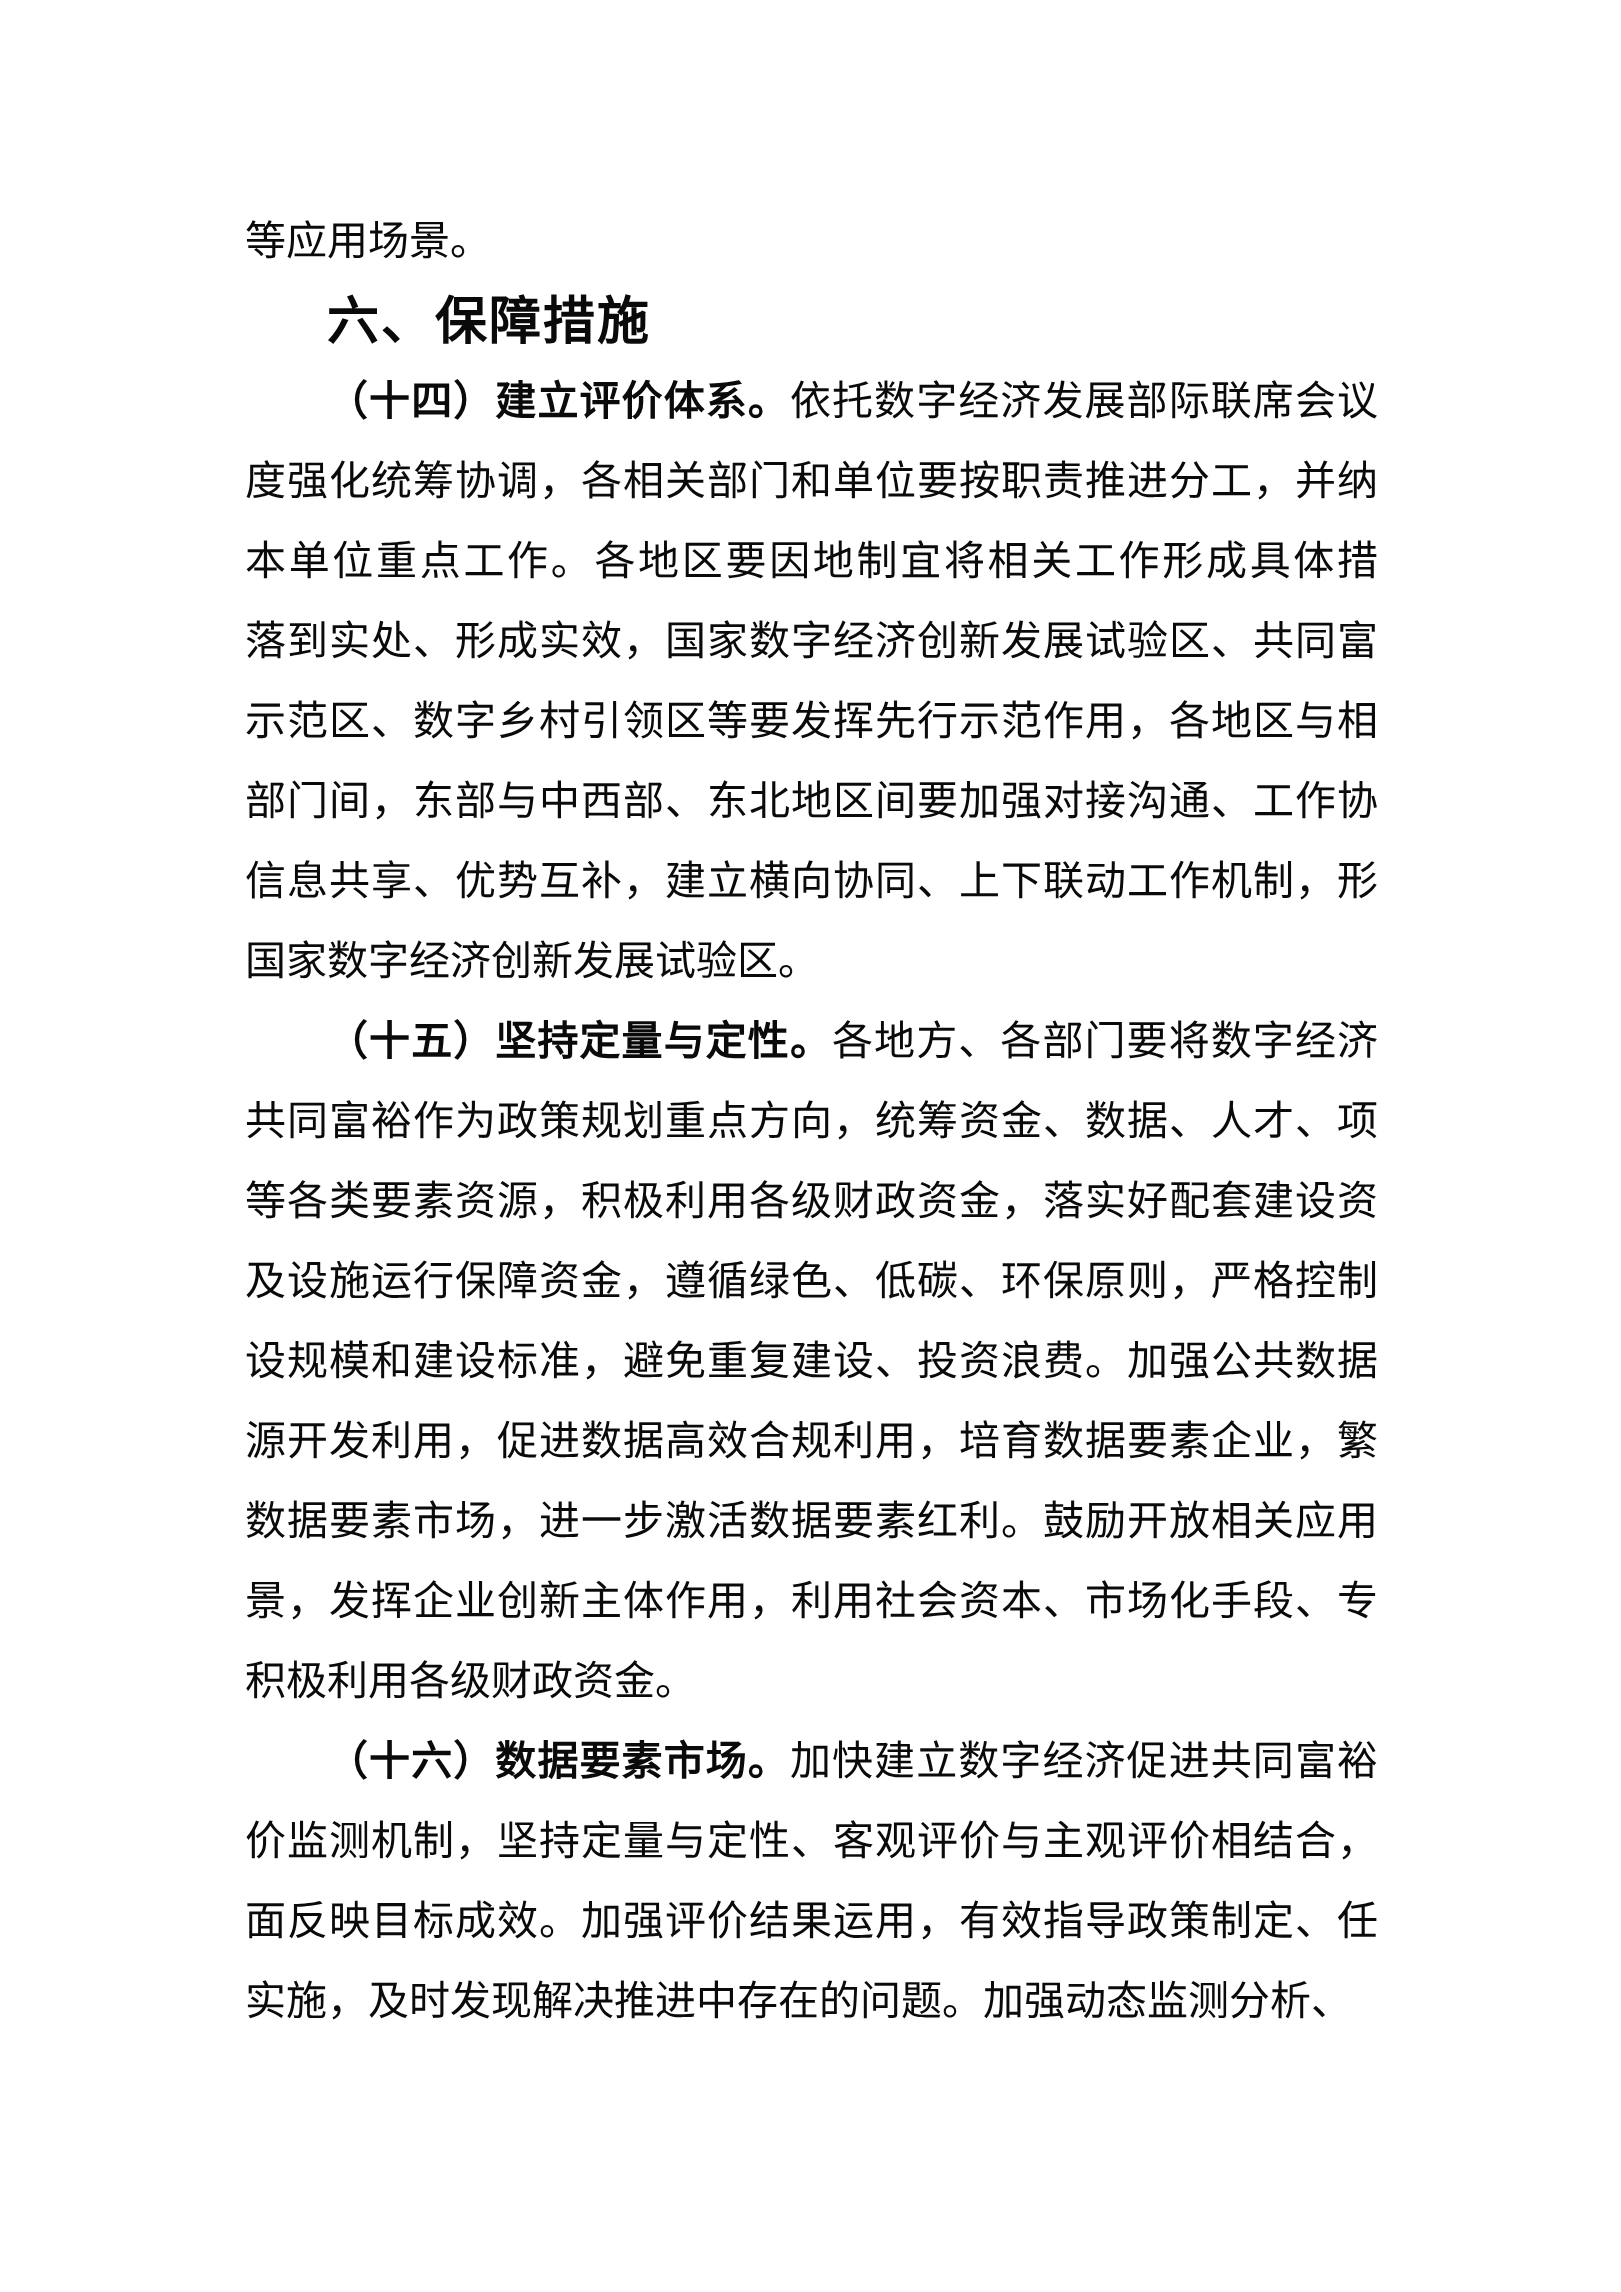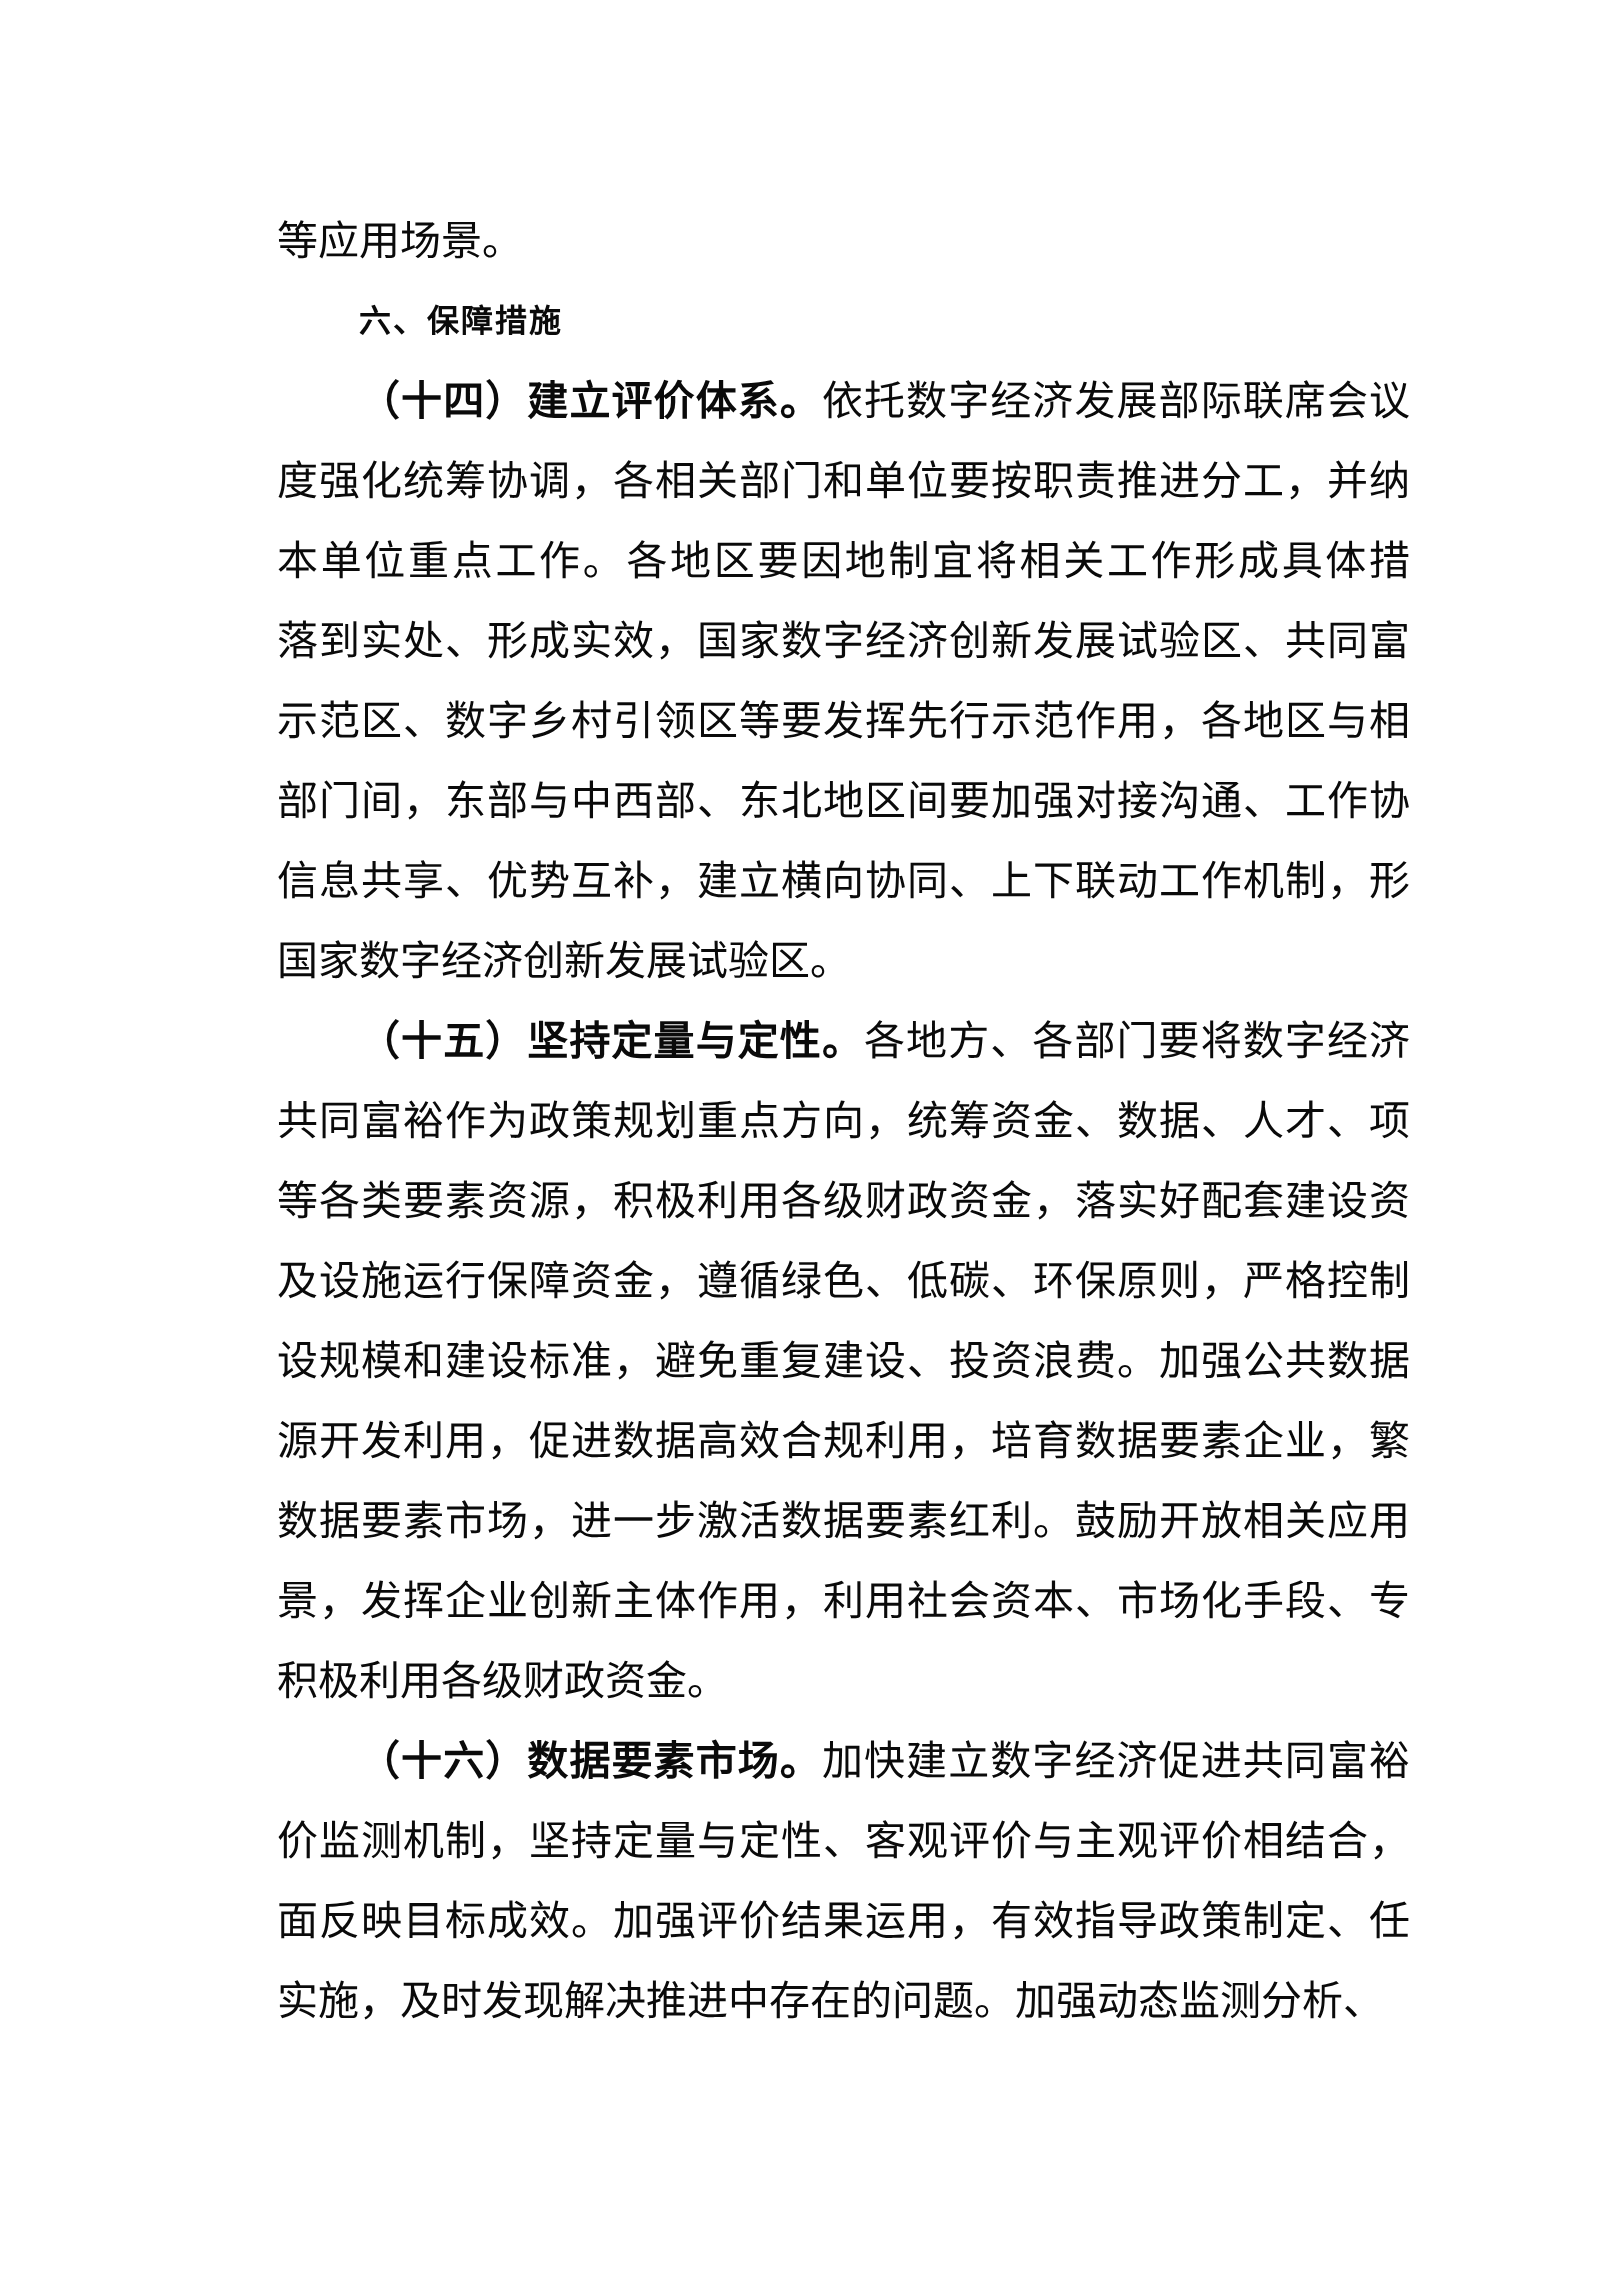--- a/index.html
+++ b/index.html
@@ -17,41 +17,40 @@
     font-family: "Liberation Serif", "DejaVu Serif", serif;
   }
   .content {
     position: absolute;
     left: 245px;
     top: 201px;
     width: 1133px;
     font-size: 41px;
     line-height: 80px;
     color: #0a0a0a;
-    margin-left: 32px;
   }
   .line {
     height: 80px;
     overflow: hidden;
     text-align: justify;
     text-align-last: justify;
   }
   .line.first {
     text-indent: 82px;
   }
   .line.last {
     text-align: left;
     text-align-last: left;
   }
   .heading-line {
     height: 80px;
     text-indent: 82px;
     font-family: "Liberation Sans", "DejaVu Sans", sans-serif;
     font-weight: 700;
-    font-size: 32px;
+    font-size: 52px;
     letter-spacing: 2px;
   }
   .lead {
     font-family: "Liberation Sans", "DejaVu Sans", sans-serif;
     font-weight: 700;
   }
 </style>
 </head>
 <body>
 

